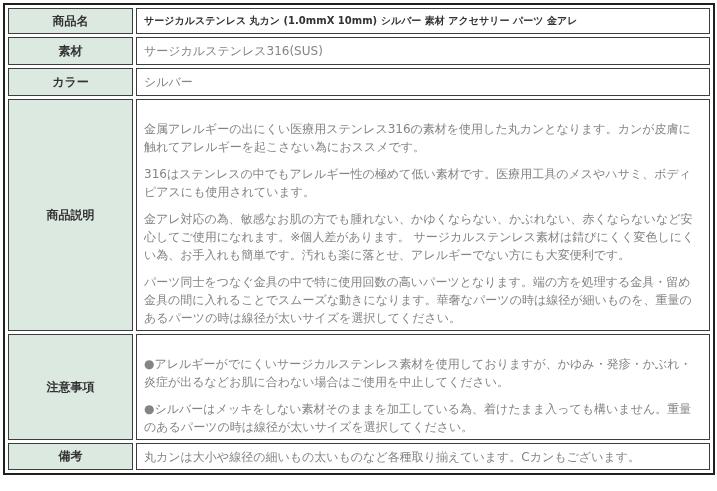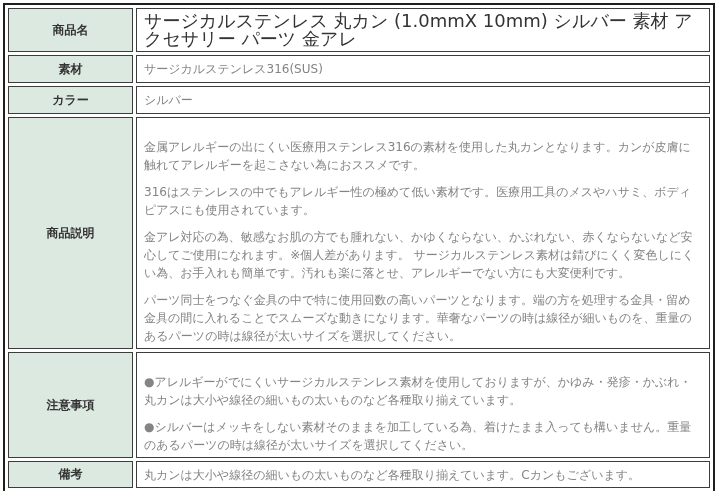--- a/index.html
+++ b/index.html
@@ -49,22 +49,22 @@
   td.row-value {
     width: 574px;
     background: #ffffff;
     color: var(--text-secondary);
     vertical-align: middle;
     padding: 3px 8px 3px 7px;
     line-height: 18px;
   }
   td.row-value.name {
     color: var(--text-primary);
-    font-weight: normal;
-    font-size: 18px;
+    font-weight: bold;
+    font-size: 10px;
   }
   td.row-value.top { vertical-align: top; padding-top: 20px; }
   td.row-value p { margin: 0 0 9px 0; padding: 0; }
   td.row-value p:last-child { margin-bottom: 0; }
   
   tr.r-name   th, tr.r-name   td { height: 24px; }
   tr.r-size   th, tr.r-size   td { height: 29px; }
   tr.r-mat    th, tr.r-mat    td { height: 28px; }
   tr.r-color  th, tr.r-color  td { height: 28px; }
   tr.r-desc   th, tr.r-desc   td { height: 214px; }
@@ -94,21 +94,21 @@
         <td class="row-value top">
             <p>金属アレルギーの出にくい医療用ステンレス316の素材を使用した丸カンとなります。カンが皮膚に触れてアレルギーを起こさない為におススメです。</p>
             <p>316はステンレスの中でもアレルギー性の極めて低い素材です。医療用工具のメスやハサミ、ボディピアスにも使用されています。</p>
             <p>金アレ対応の為、敏感なお肌の方でも腫れない、かゆくならない、かぶれない、赤くならないなど安心してご使用になれます。※個人差があります。 サージカルステンレス素材は錆びにくく変色しにくい為、お手入れも簡単です。汚れも楽に落とせ、アレルギーでない方にも大変便利です。</p>
             <p>パーツ同士をつなぐ金具の中で特に使用回数の高いパーツとなります。端の方を処理する金具・留め金具の間に入れることでスムーズな動きになります。華奢なパーツの時は線径が細いものを、重量のあるパーツの時は線径が太いサイズを選択してください。</p>
           </td>
       </tr>
       <tr class="r-notes">
         <th class="row-label">注意事項</th>
         <td class="row-value top">
-            <p>●アレルギーがでにくいサージカルステンレス素材を使用しておりますが、かゆみ・発疹・かぶれ・丸カンは大小や線径の細いもの太いものなど各種取り揃えています。</p>
+            <p>●アレルギーがでにくいサージカルステンレス素材を使用しておりますが、かゆみ・発疹・かぶれ・炎症が出るなどお肌に合わない場合はご使用を中止してください。</p>
             <p>●シルバーはメッキをしない素材そのままを加工している為、着けたまま入っても構いません。重量のあるパーツの時は線径が太いサイズを選択してください。</p>
           </td>
       </tr>
       <tr class="r-remark">
         <th class="row-label">備考</th>
         <td class="row-value">丸カンは大小や線径の細いもの太いものなど各種取り揃えています。Cカンもございます。</td>
       </tr>
     </tbody>
   </table>
 </div>

